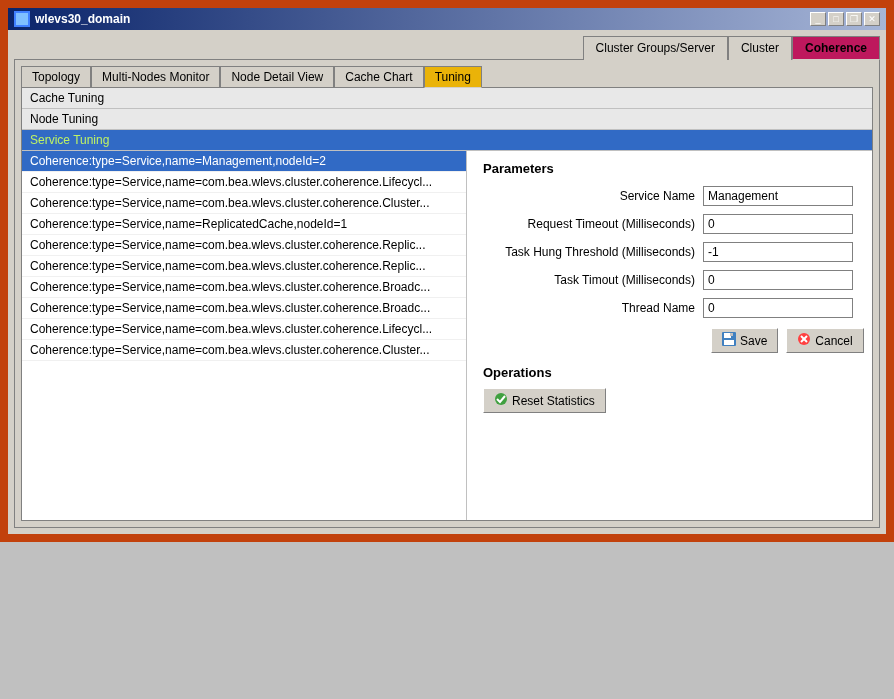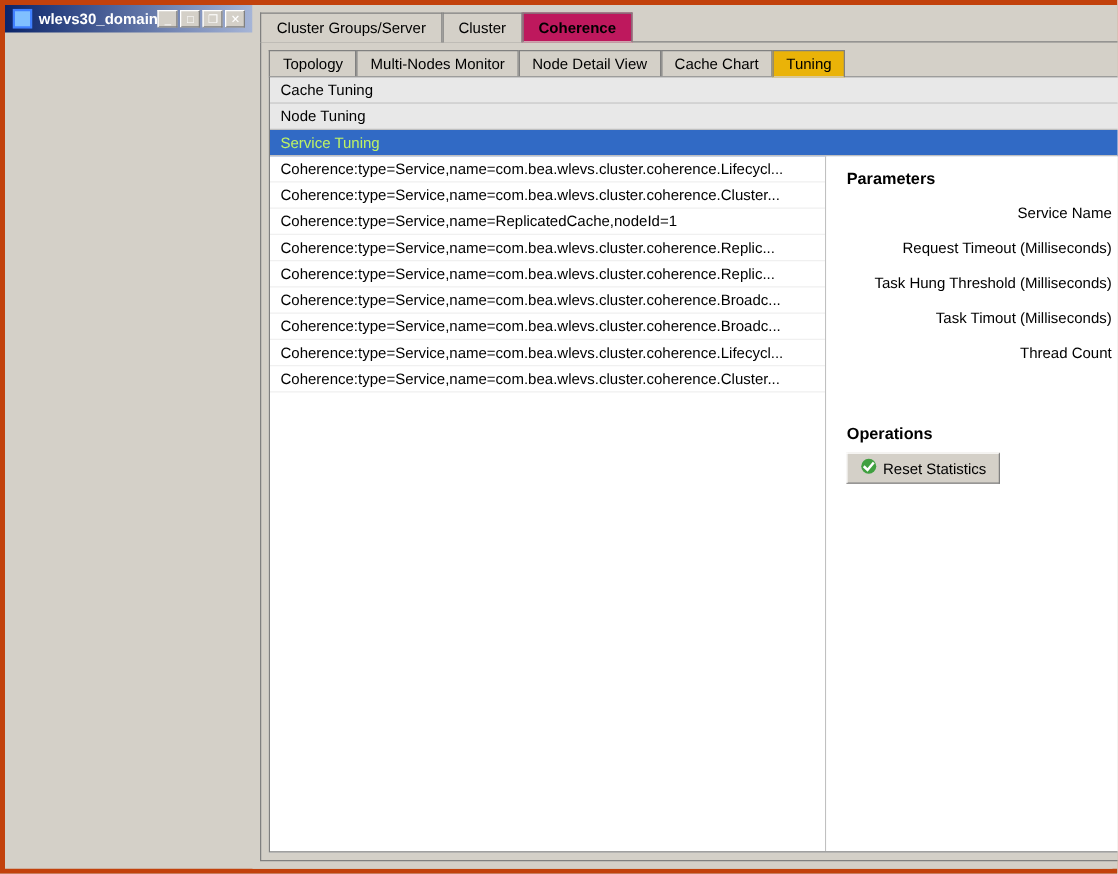--- a/index.html
+++ b/index.html
@@ -6,24 +6,25 @@
     body {
       font-family: Arial, Helvetica, sans-serif;
       font-size: 12px;
       background: #c0c0c0;
       width: 894px;
       height: 699px;
       overflow: hidden;
     }
     .window {
       width: 894px;
-      height: 699px;
-      background: #d4d0c8;
-      border: 4px solid #c2410c;
-      display: flex;
+      height: 542px;
+      background: #d4d0c8;
+      border: 8px solid #c2410c;
+      display: flex;
+      flex-direction: column;
     }
     .title-bar {
       background: linear-gradient(to right, #0a246a, #a6b5d7);
       color: white;
       padding: 3px 6px;
       display: flex;
       align-items: center;
       justify-content: space-between;
       height: 22px;
       flex-shrink: 0;
@@ -63,20 +64,21 @@
       background: #d4d0c8;
       padding: 6px;
       display: flex;
       flex-direction: column;
     }
     
     .top-tabs {
       display: flex;
       gap: 0;
       margin-bottom: 0;
+      justify-content: flex-end;
     }
     .top-tab {
       padding: 4px 12px;
       background: #d4d0c8;
       border: 1px solid #808080;
       border-bottom: none;
       cursor: pointer;
       font-size: 12px;
       position: relative;
     }
@@ -279,20 +281,23 @@
         </div>
         <div class="section-header">
           <span>Node Tuning</span>
         </div>
         <div class="section-header active">
           <span>Service Tuning</span>
         </div>
 
         <div class="content-area">
           <div class="list-panel">
+            <div class="list-item selected">
+              <span>Coherence:type=Service,name=Management,nodeId=2</span>
+            </div>
             <div class="list-item">
               <span>Coherence:type=Service,name=com.bea.wlevs.cluster.coherence.Lifecycl...</span>
             </div>
             <div class="list-item">
               <span>Coherence:type=Service,name=com.bea.wlevs.cluster.coherence.Cluster...</span>
             </div>
             <div class="list-item">
               <span>Coherence:type=Service,name=ReplicatedCache,nodeId=1</span>
             </div>
             <div class="list-item">
@@ -328,21 +333,21 @@
             </div>
             <div class="param-row">
               <span class="param-label">Task Hung Threshold (Milliseconds)</span>
               <input class="param-input" type="text" value="-1" style="">
             </div>
             <div class="param-row">
               <span class="param-label">Task Timout (Milliseconds)</span>
               <input class="param-input" type="text" value="0" style="">
             </div>
             <div class="param-row">
-              <span class="param-label">Thread Count</span>
+              <span class="param-label">Thread Name</span>
               <input class="param-input" type="text" value="0" style="">
             </div>
 
             <div class="buttons-row">
               <button class="win-btn">
                 <span>
                   <svg width="14" height="14" viewBox="0 0 14 14">
                     <rect width="14" height="14" fill="#4080c0" rx="1"></rect>
                     <rect x="2" y="1" width="7" height="5" fill="white"></rect>
                     <rect x="2" y="8" width="10" height="5" fill="white"></rect>

